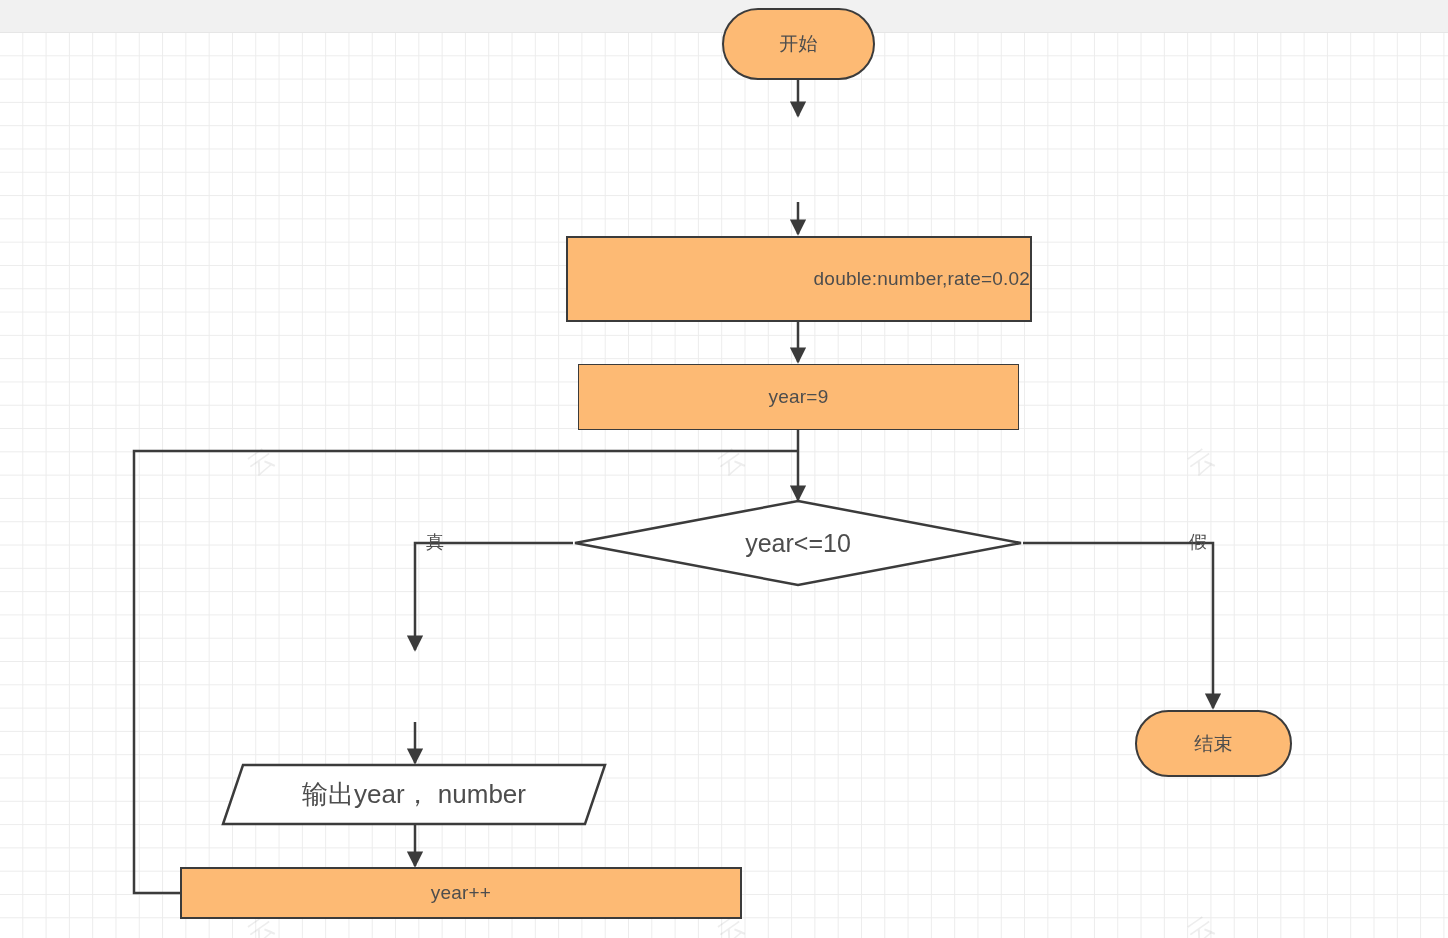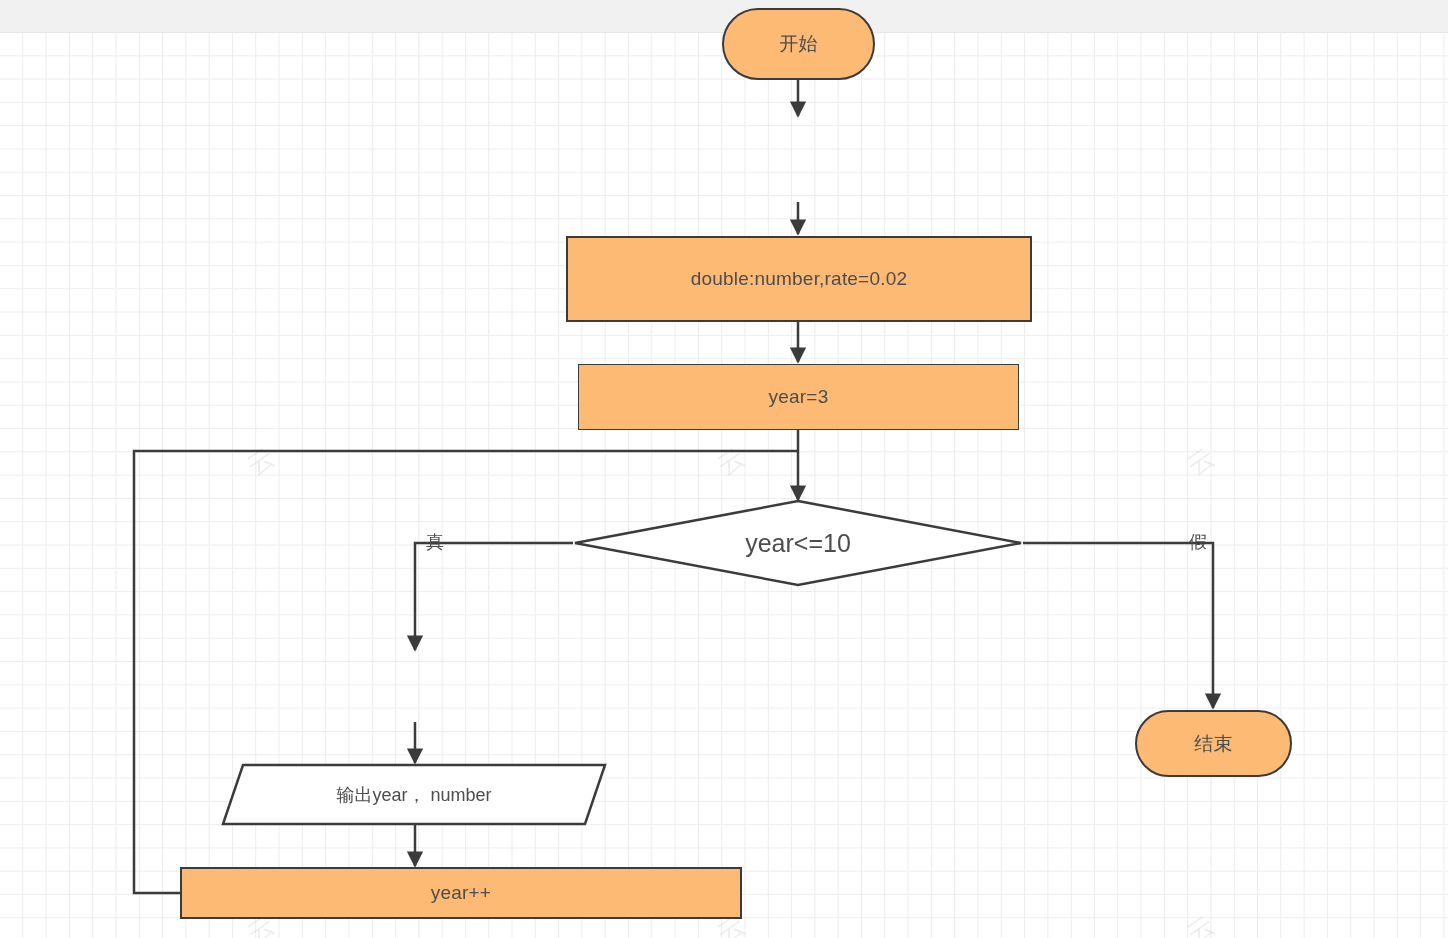--- a/index.html
+++ b/index.html
@@ -98,21 +98,21 @@
   .pgram-wrap { position: absolute; }
   .pgram-wrap svg { display: block; }
   .pgram-label {
     position: absolute;
     left: 0; top: 0;
     width: 100%; height: 100%;
     display: flex;
     align-items: center;
     justify-content: center;
     color: #4d4d4d;
-    font-size: 18px;
+    font-size: 26px;
     white-space: nowrap;
   }
 
   
   .edges {
     position: absolute;
     left: 0; top: 0;
     width: 1448px; height: 938px;
     pointer-events: none;
   }
@@ -164,26 +164,26 @@
     <line x1="415" y1="824" x2="415" y2="866" stroke="#3b3b3b" stroke-width="2.5" marker-end="url(#arrow)"></line>
 
     <path d="M 180 893 L 134 893 L 134 451 L 798 451" fill="none" stroke="#3b3b3b" stroke-width="2.5"></path>
   </svg>
 
   <div class="node terminal" style="left:722px; top:8px; width:153px; height:72px;">
     <span>开始</span>
   </div>
 
 
-  <div class="node" style="left:566px; top:236px; width:466px; height:86px;">
+  <div class="node" style="left:566px; top:236px; width:466px; height:86px;justify-content:flex-end;">
     <span>double:number,rate=0.02</span>
   </div>
 
   <div class="node thin" style="left:578px; top:364px; width:441px; height:66px;">
-    <span>year=3</span>
+    <span>year=9</span>
   </div>
 
   <div class="diamond-wrap" style="left:573px; top:499px; width:450px; height:88px;">
     <svg width="450" height="88" viewBox="0 0 450 88">
       <polygon points="225,2 448,44 225,86 2,44" fill="#ffffff" stroke="#3b3b3b" stroke-width="2.5"></polygon>
     </svg>
     <div class="diamond-label">year&lt;=10</div>
   </div>
 
 

